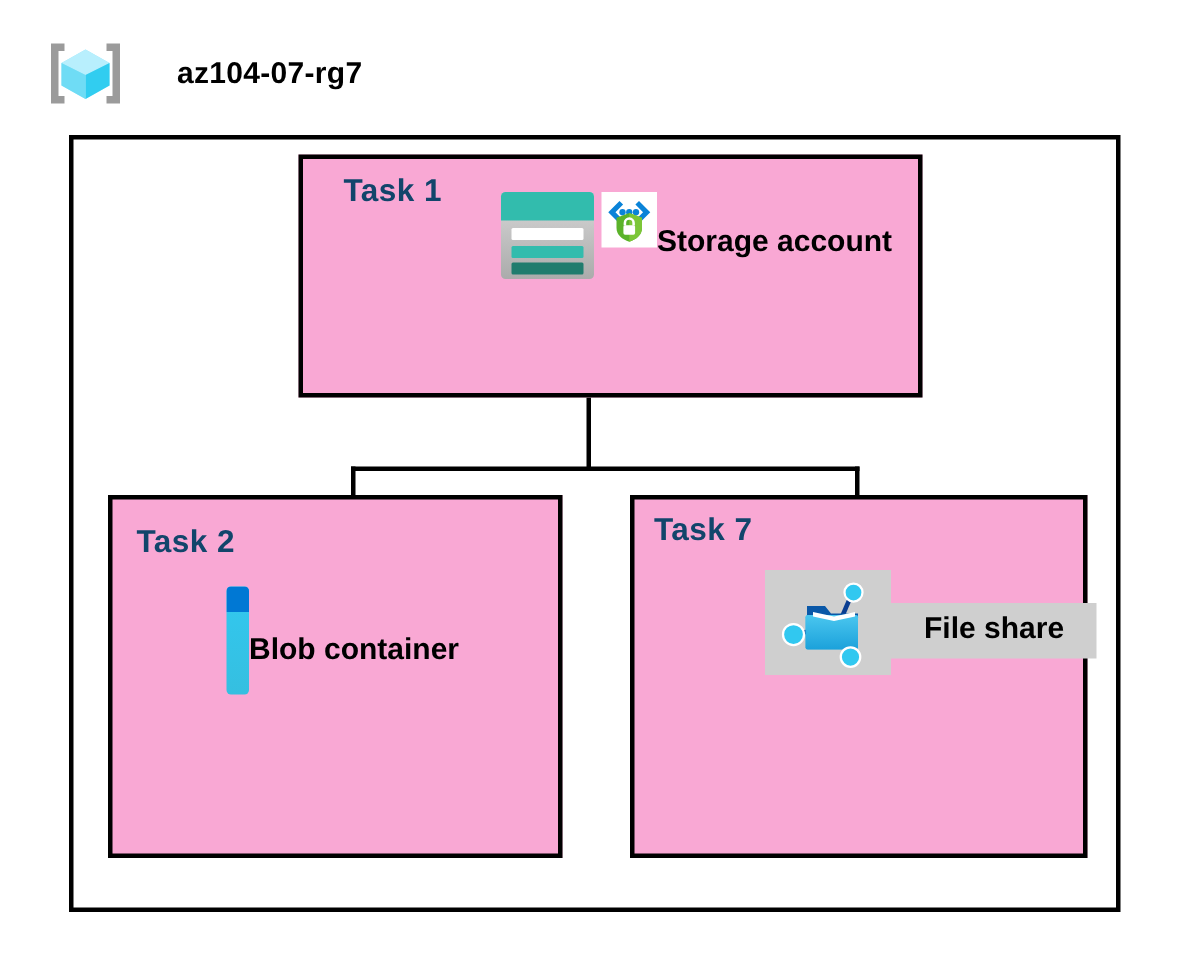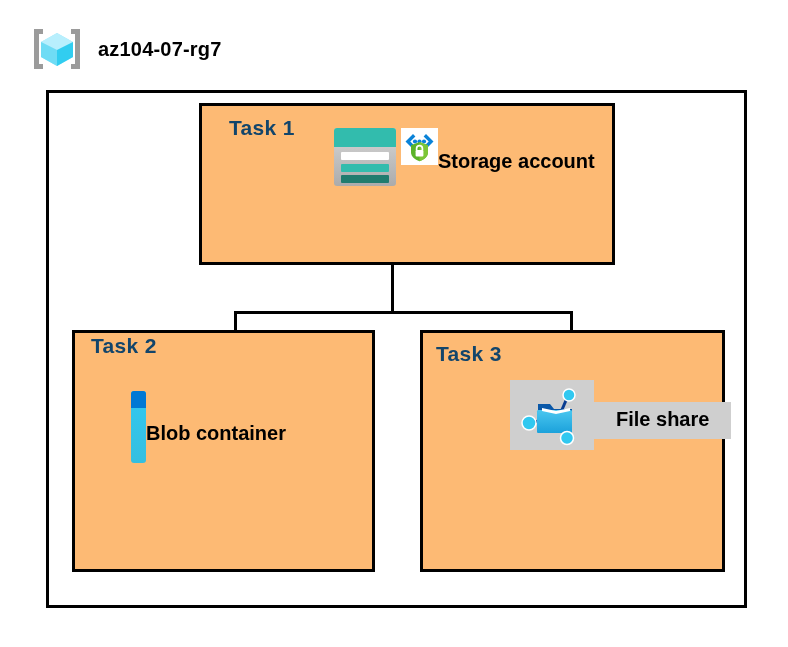--- a/index.html
+++ b/index.html
@@ -1,47 +1,47 @@
 <!DOCTYPE html>
 <html><head>
 <meta charset="utf-8">
 <style>
   html,body{margin:0;padding:0;background:#ffffff;}
   body{width:788px;height:647px;position:relative;overflow:hidden;
        font-family:"Liberation Sans","DejaVu Sans",sans-serif;}
 
   
-  #rg-header{position:absolute;left:30px;top:26px;height:46px;display:flex;align-items:center;}
+  #rg-header{position:absolute;left:30px;top:26px;height:46px;display:flex;align-items:center;gap:20px;}
   #rg-icon{width:54px;height:46px;position:relative;flex:0 0 auto;}
   #rg-title{font-size:20px;font-weight:bold;color:#000000;margin-left:14px;letter-spacing:.2px;
             white-space:nowrap;}
 
   
   #rg-box{position:absolute;left:46px;top:90px;width:701px;height:518px;
           border:3px solid #000000;background:#ffffff;box-sizing:border-box;}
 
   
-  .task-box{position:absolute;background:#fdba74;border:3px solid #000000;box-sizing:border-box;}
+  .task-box{position:absolute;background:#f9a8d4;border:3px solid #000000;box-sizing:border-box;}
   #task1-box{left:199px;top:103px;width:416px;height:162px;}
   #task2-box{left:72px;top:330px;width:303px;height:242px;}
   #task3-box{left:420px;top:330px;width:305px;height:242px;}
 
   .task-label{position:absolute;font-size:21px;font-weight:bold;color:#12456b;letter-spacing:.3px;
               white-space:nowrap;}
   #task1-box .task-label{left:27px;top:10px;}
-  #task2-box .task-label{left:16px;top:1px;text-align:center;}
+  #task2-box .task-label{left:16px;top:17px;text-align:center;}
   #task3-box .task-label{left:13px;top:9px;}
 
   
   .node{position:absolute;display:flex;flex-direction:row;align-items:center;}
   .node-caption{font-size:20px;font-weight:bold;color:#000000;white-space:nowrap;text-align:center;}
 
   #node-storage{left:132px;top:22px;width:150px;}
   #node-storage .node-caption{margin-top:8px;}
-  #node-blob{left:56px;top:58px;width:155px;align-items:center;}
+  #node-blob{left:76px;top:58px;width:155px;align-items:center;}
   #node-blob .node-caption{margin-top:12px;}
   #node-fileshare{left:87px;top:47px;width:130px;}
   #node-fileshare .icon-wrap{background:#cfcfcf;padding:6px 10px 4px 10px;}
   #node-fileshare .node-caption{background:#cfcfcf;padding:6px 22px 8px 22px;margin-top:11px;}
 
   .icon-row{display:flex;align-items:flex-start;gap:5px;}
 
   
   .conn{position:absolute;background:#000000;}
 
@@ -150,21 +150,21 @@
       <div class="bc-doc"></div>
       <div class="bc-tab">
           <div class="bc-tab-slot"></div>
         </div>
     </div>
     <div class="node-caption">Blob container</div>
   </div>
 </div>
 
 <div id="task3-box" class="task-box">
-  <div class="task-label">Task 3</div>
+  <div class="task-label">Task 7</div>
 
   <div class="node" id="node-fileshare">
     <div class="icon-wrap">
       <div class="ico-fileshare">
         <svg width="64" height="60" viewBox="0 0 64 60">
 
           <line x1="14" y1="36" x2="30" y2="33" stroke="#0a3d91" stroke-width="3"></line>
           <line x1="47" y1="12" x2="41" y2="26" stroke="#0a3d91" stroke-width="3"></line>
           <line x1="40" y1="38" x2="46" y2="50" stroke="#0a3d91" stroke-width="3"></line>
 

